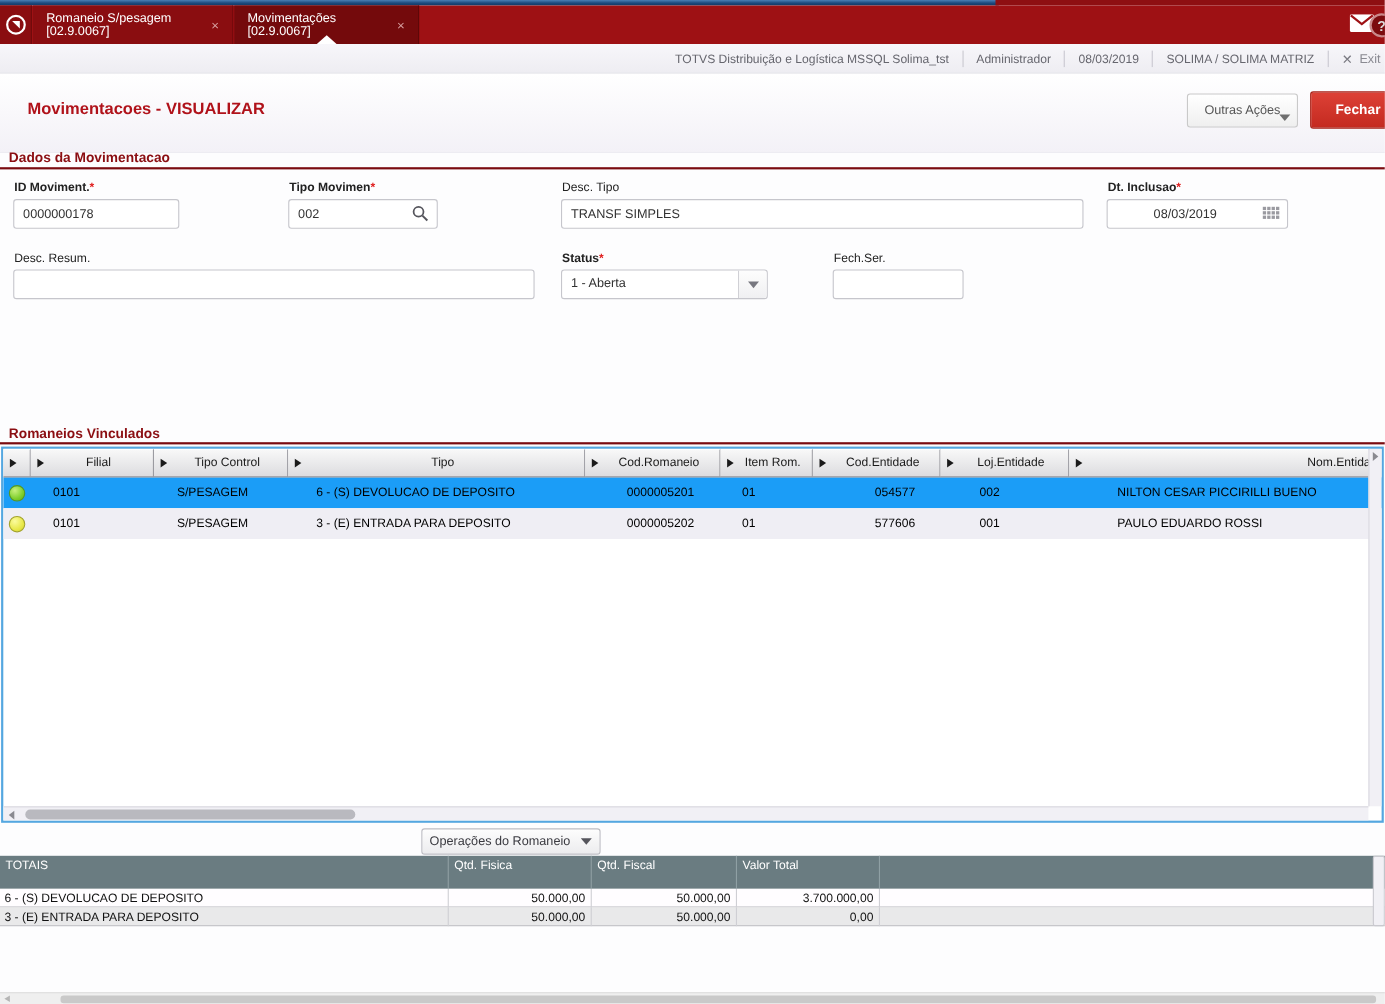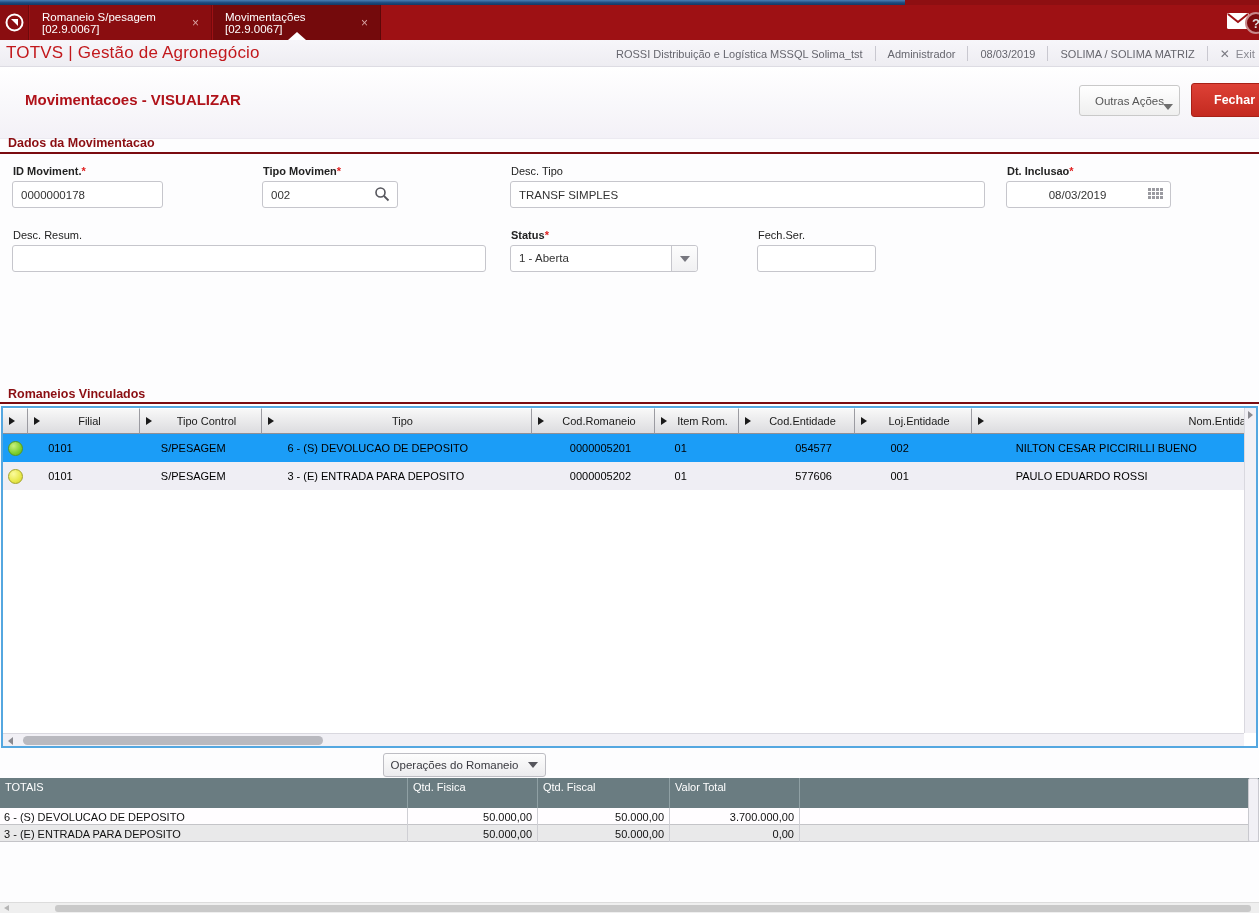--- a/index.html
+++ b/index.html
@@ -163,23 +163,22 @@
         <svg width="22" height="16" viewBox="0 0 22 16">
           <rect x="0" y="0" width="22" height="16" rx="1.5" fill="#fff"></rect>
           <path d="M1 1 L11 9 L21 1" fill="none" stroke="#9e1114" stroke-width="2"></path>
         </svg>
       </span>
     </div>
     <div class="help-bubble">?</div>
   </div>
 
   <div class="appheader">
-    <div class="brand">TOTVS | Gestão de Agronegócio</div>
     <div class="appheader-right">
-      <span class="hdr-item">ROSSI Distribuição e Logística MSSQL Solima_tst</span>
+      <span class="hdr-item">TOTVS Distribuição e Logística MSSQL Solima_tst</span>
       <span class="hdr-sep"></span>
       <span class="hdr-item">Administrador</span>
       <span class="hdr-sep"></span>
       <span class="hdr-item">08/03/2019</span>
       <span class="hdr-sep"></span>
       <span class="hdr-item">SOLIMA / SOLIMA MATRIZ</span>
       <span class="hdr-sep"></span>
       <span class="exit-item">
         <span class="exit-x">✕</span>
         <span>Exit</span>

